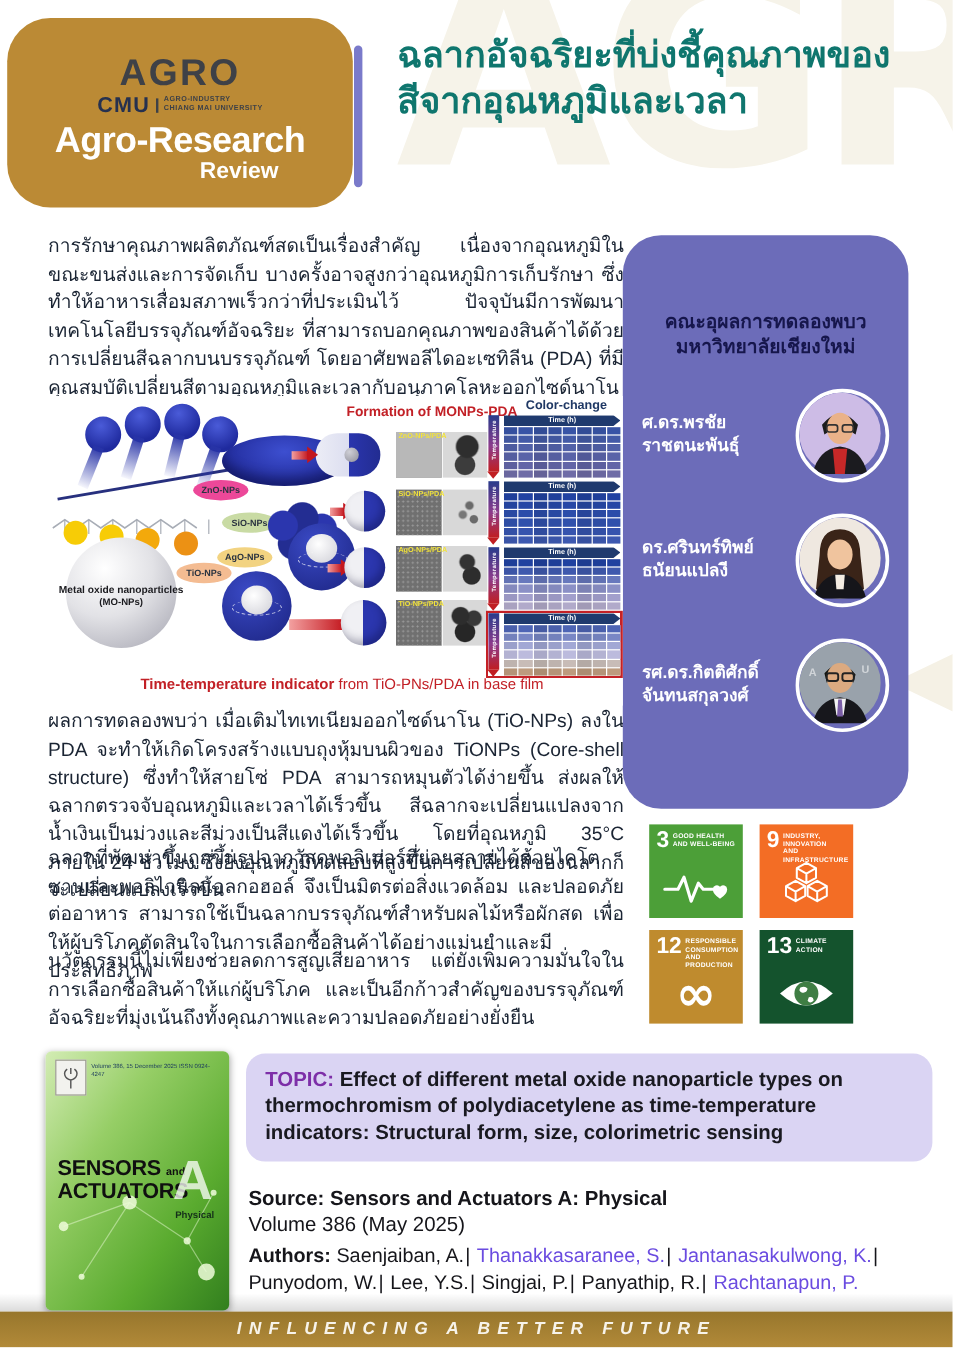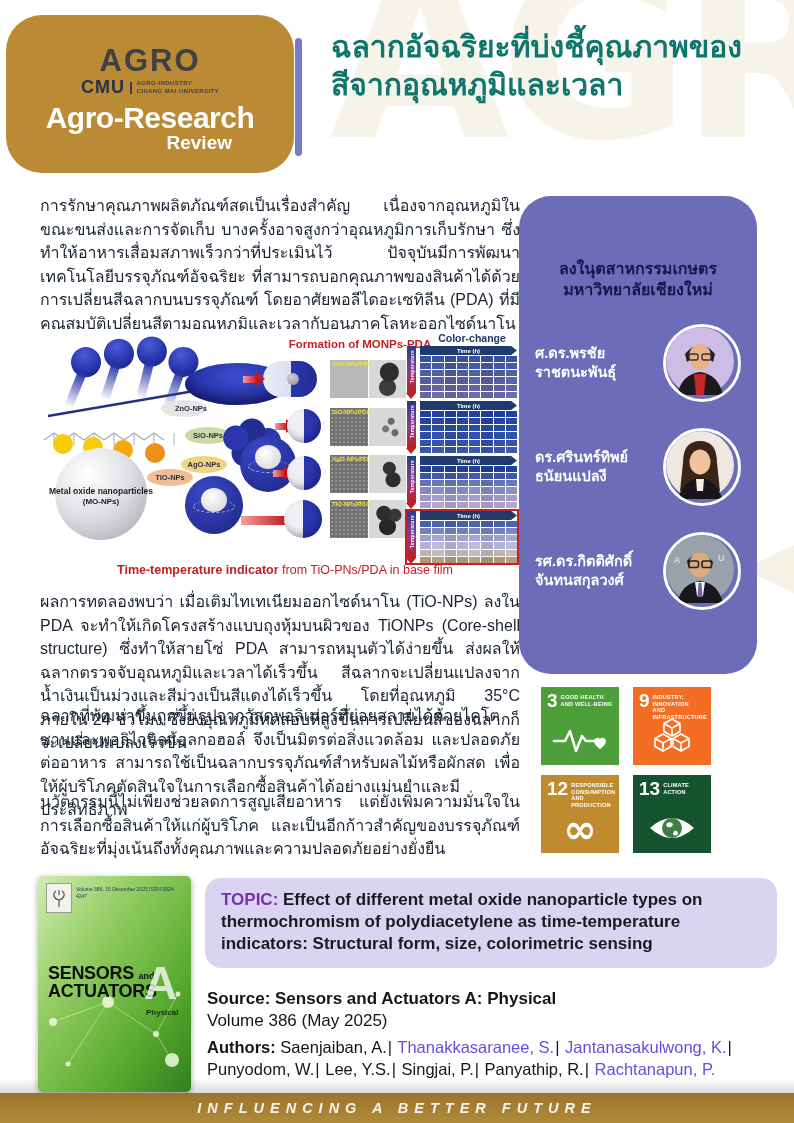--- a/index.html
+++ b/index.html
@@ -206,21 +206,21 @@
     <span>สีจากอุณหภูมิและเวลา</span>
   </h1>
 
   <p class="body-text p1">การรักษาคุณภาพผลิตภัณฑ์สดเป็นเรื่องสำคัญ เนื่องจากอุณหภูมิในขณะขนส่งและการจัดเก็บ บางครั้งอาจสูงกว่าอุณหภูมิการเก็บรักษา ซึ่งทำให้อาหารเสื่อมสภาพเร็วกว่าที่ประเมินไว้ ปัจจุบันมีการพัฒนาเทคโนโลยีบรรจุภัณฑ์อัจฉริยะ ที่สามารถบอกคุณภาพของสินค้าได้ด้วยการเปลี่ยนสีฉลากบนบรรจุภัณฑ์ โดยอาศัยพอลีไดอะเซทิลีน (PDA) ที่มีคุณสมบัติเปลี่ยนสีตามอุณหภูมิและเวลากับอนุภาคโลหะออกไซด์นาโนเพื่อเพิ่มความไวในการเปลี่ยนแปลงสีของฉลาก</p>
   <p class="body-text p2">ผลการทดลองพบว่า เมื่อเติมไทเทเนียมออกไซด์นาโน (TiO-NPs) ลงใน PDA จะทำให้เกิดโครงสร้างแบบถุงหุ้มบนผิวของ TiONPs (Core-shell structure) ซึ่งทำให้สายโซ่ PDA สามารถหมุนตัวได้ง่ายขึ้น ส่งผลให้ฉลากตรวจจับอุณหภูมิและเวลาได้เร็วขึ้น สีฉลากจะเปลี่ยนแปลงจากน้ำเงินเป็นม่วงและสีม่วงเป็นสีแดงได้เร็วขึ้น โดยที่อุณหภูมิ 35°C ภายใน 24 ชั่วโมง ซึ่งยิ่งอุณหภูมิทดสอบที่สูงขึ้นการเปลี่ยนสีของฉลากก็จะเปลี่ยนแปลงเร็วขึ้น</p>
   <p class="body-text p3">ฉลากที่พัฒนาขึ้นถูกขึ้นรูปจากวัสดุพอลิเมอร์ที่ย่อยสลายได้ด้วยไคโตซานและพอลิไวนิลแอลกอฮอล์ จึงเป็นมิตรต่อสิ่งแวดล้อม และปลอดภัยต่ออาหาร สามารถใช้เป็นฉลากบรรจุภัณฑ์สำหรับผลไม้หรือผักสด เพื่อให้ผู้บริโภคตัดสินใจในการเลือกซื้อสินค้าได้อย่างแม่นยำและมีประสิทธิภาพ</p>
   <p class="body-text p4">นวัตกรรมนี้ไม่เพียงช่วยลดการสูญเสียอาหาร แต่ยังเพิ่มความมั่นใจในการเลือกซื้อสินค้าให้แก่ผู้บริโภค และเป็นอีกก้าวสำคัญของบรรจุภัณฑ์อัจฉริยะที่มุ่งเน้นถึงทั้งคุณภาพและความปลอดภัยอย่างยั่งยืน</p>
 
   <aside class="team-card">
     <div class="team-title">
-      <span>ลงในุตสาหกรรมเกษตร</span>
+      <span>คณะอุผลการทดลองพบว</span>
       <span>มหาวิทยาลัยเชียงใหม่</span>
     </div>
     <div class="member" style="margin-top:24px;">
       <div class="member-name">
         <span>ศ.ดร.พรชัย</span>
           <span>ราชตนะพันธุ์</span>
       </div>
       <div class="avatar">
         <svg width="68" height="68" viewBox="0 0 68 68">
           <circle cx="34" cy="34" r="34" fill="#cdbce6"></circle>
@@ -298,21 +298,21 @@
     <div class="dot" style="left:48px;top:107px;background:#f7cc06;"></div>
     <div class="dot" style="left:78px;top:110px;background:#f3a90b;"></div>
     <div class="dot" style="left:110px;top:113px;background:#ec9114;"></div>
 
     <div class="mo-sphere"></div>
     <div class="mo-label">
       <span class="l1">Metal oxide nanoparticles</span>
       <span class="l2">(MO-NPs)</span>
     </div>
 
-    <div class="np" style="left: 126px; top: 70px; background-color: #e5e5e5; justify-content: flex-end;">
+    <div class="np" style="left: 126px; top: 70px; background-color: #ec4899;">
         <span>ZnO-NPs</span>
       </div>
     <div class="np" style="left: 150px; top: 97px; background-color: rgb(201, 219, 164);">
         <span>SiO-NPs</span>
       </div>
     <div class="np" style="left: 146px; top: 126px; background-color: rgb(242, 211, 129);">
         <span>AgO-NPs</span>
       </div>
     <div class="np" style="left: 112px; top: 139px; background-color: rgb(244, 188, 146);">
         <span>TiO-NPs</span>

